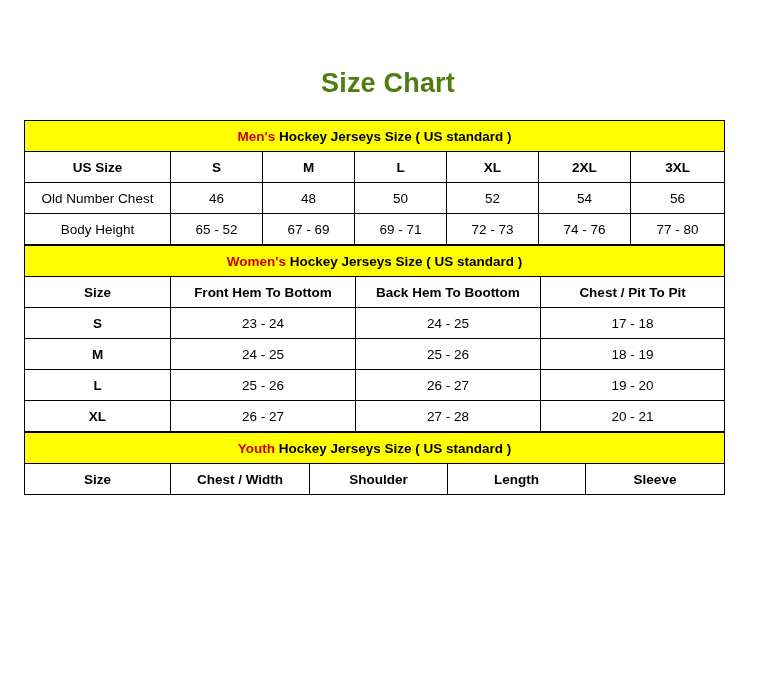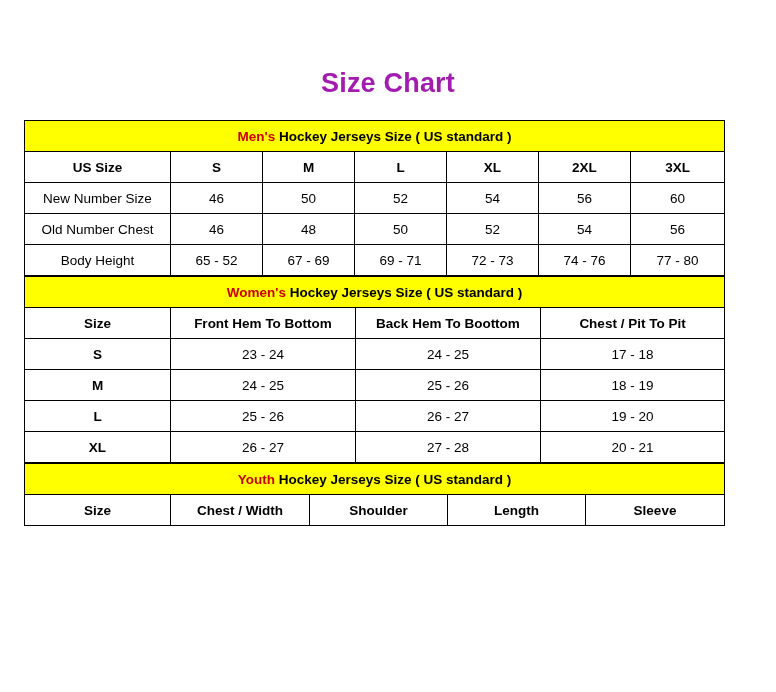--- a/index.html
+++ b/index.html
@@ -16,21 +16,21 @@
   }
   .page {
     width: 776px;
     height: 692px;
     box-sizing: border-box;
     padding: 0;
     position: relative;
   }
   .title {
     text-align: center;
-    color: #a21caf;
+    color: #4d7c0f;
     font-size: 27px;
     font-weight: bold;
     margin: 0;
     padding-top: 68px;
     letter-spacing: 0.2px;
   }
   .chart-wrap {
     position: absolute;
     left: 24px;
     top: 120px;
@@ -89,29 +89,20 @@
           <td class="band" colspan="7"><span class="accent-men">Men's</span><span> Hockey Jerseys Size ( US standard )</span></td>
         </tr>
         <tr>
           <td class="hdr">US Size</td>
           <td class="hdr">S</td>
           <td class="hdr">M</td>
           <td class="hdr">L</td>
           <td class="hdr">XL</td>
           <td class="hdr">2XL</td>
           <td class="hdr">3XL</td>
-        </tr>
-        <tr>
-          <td class="rowlabel">New Number Size</td>
-          <td>46</td>
-          <td>50</td>
-          <td>52</td>
-          <td>54</td>
-          <td>56</td>
-          <td>60</td>
         </tr>
         <tr>
           <td class="rowlabel">Old Number Chest</td>
           <td>46</td>
           <td>48</td>
           <td>50</td>
           <td>52</td>
           <td>54</td>
           <td>56</td>
         </tr>

